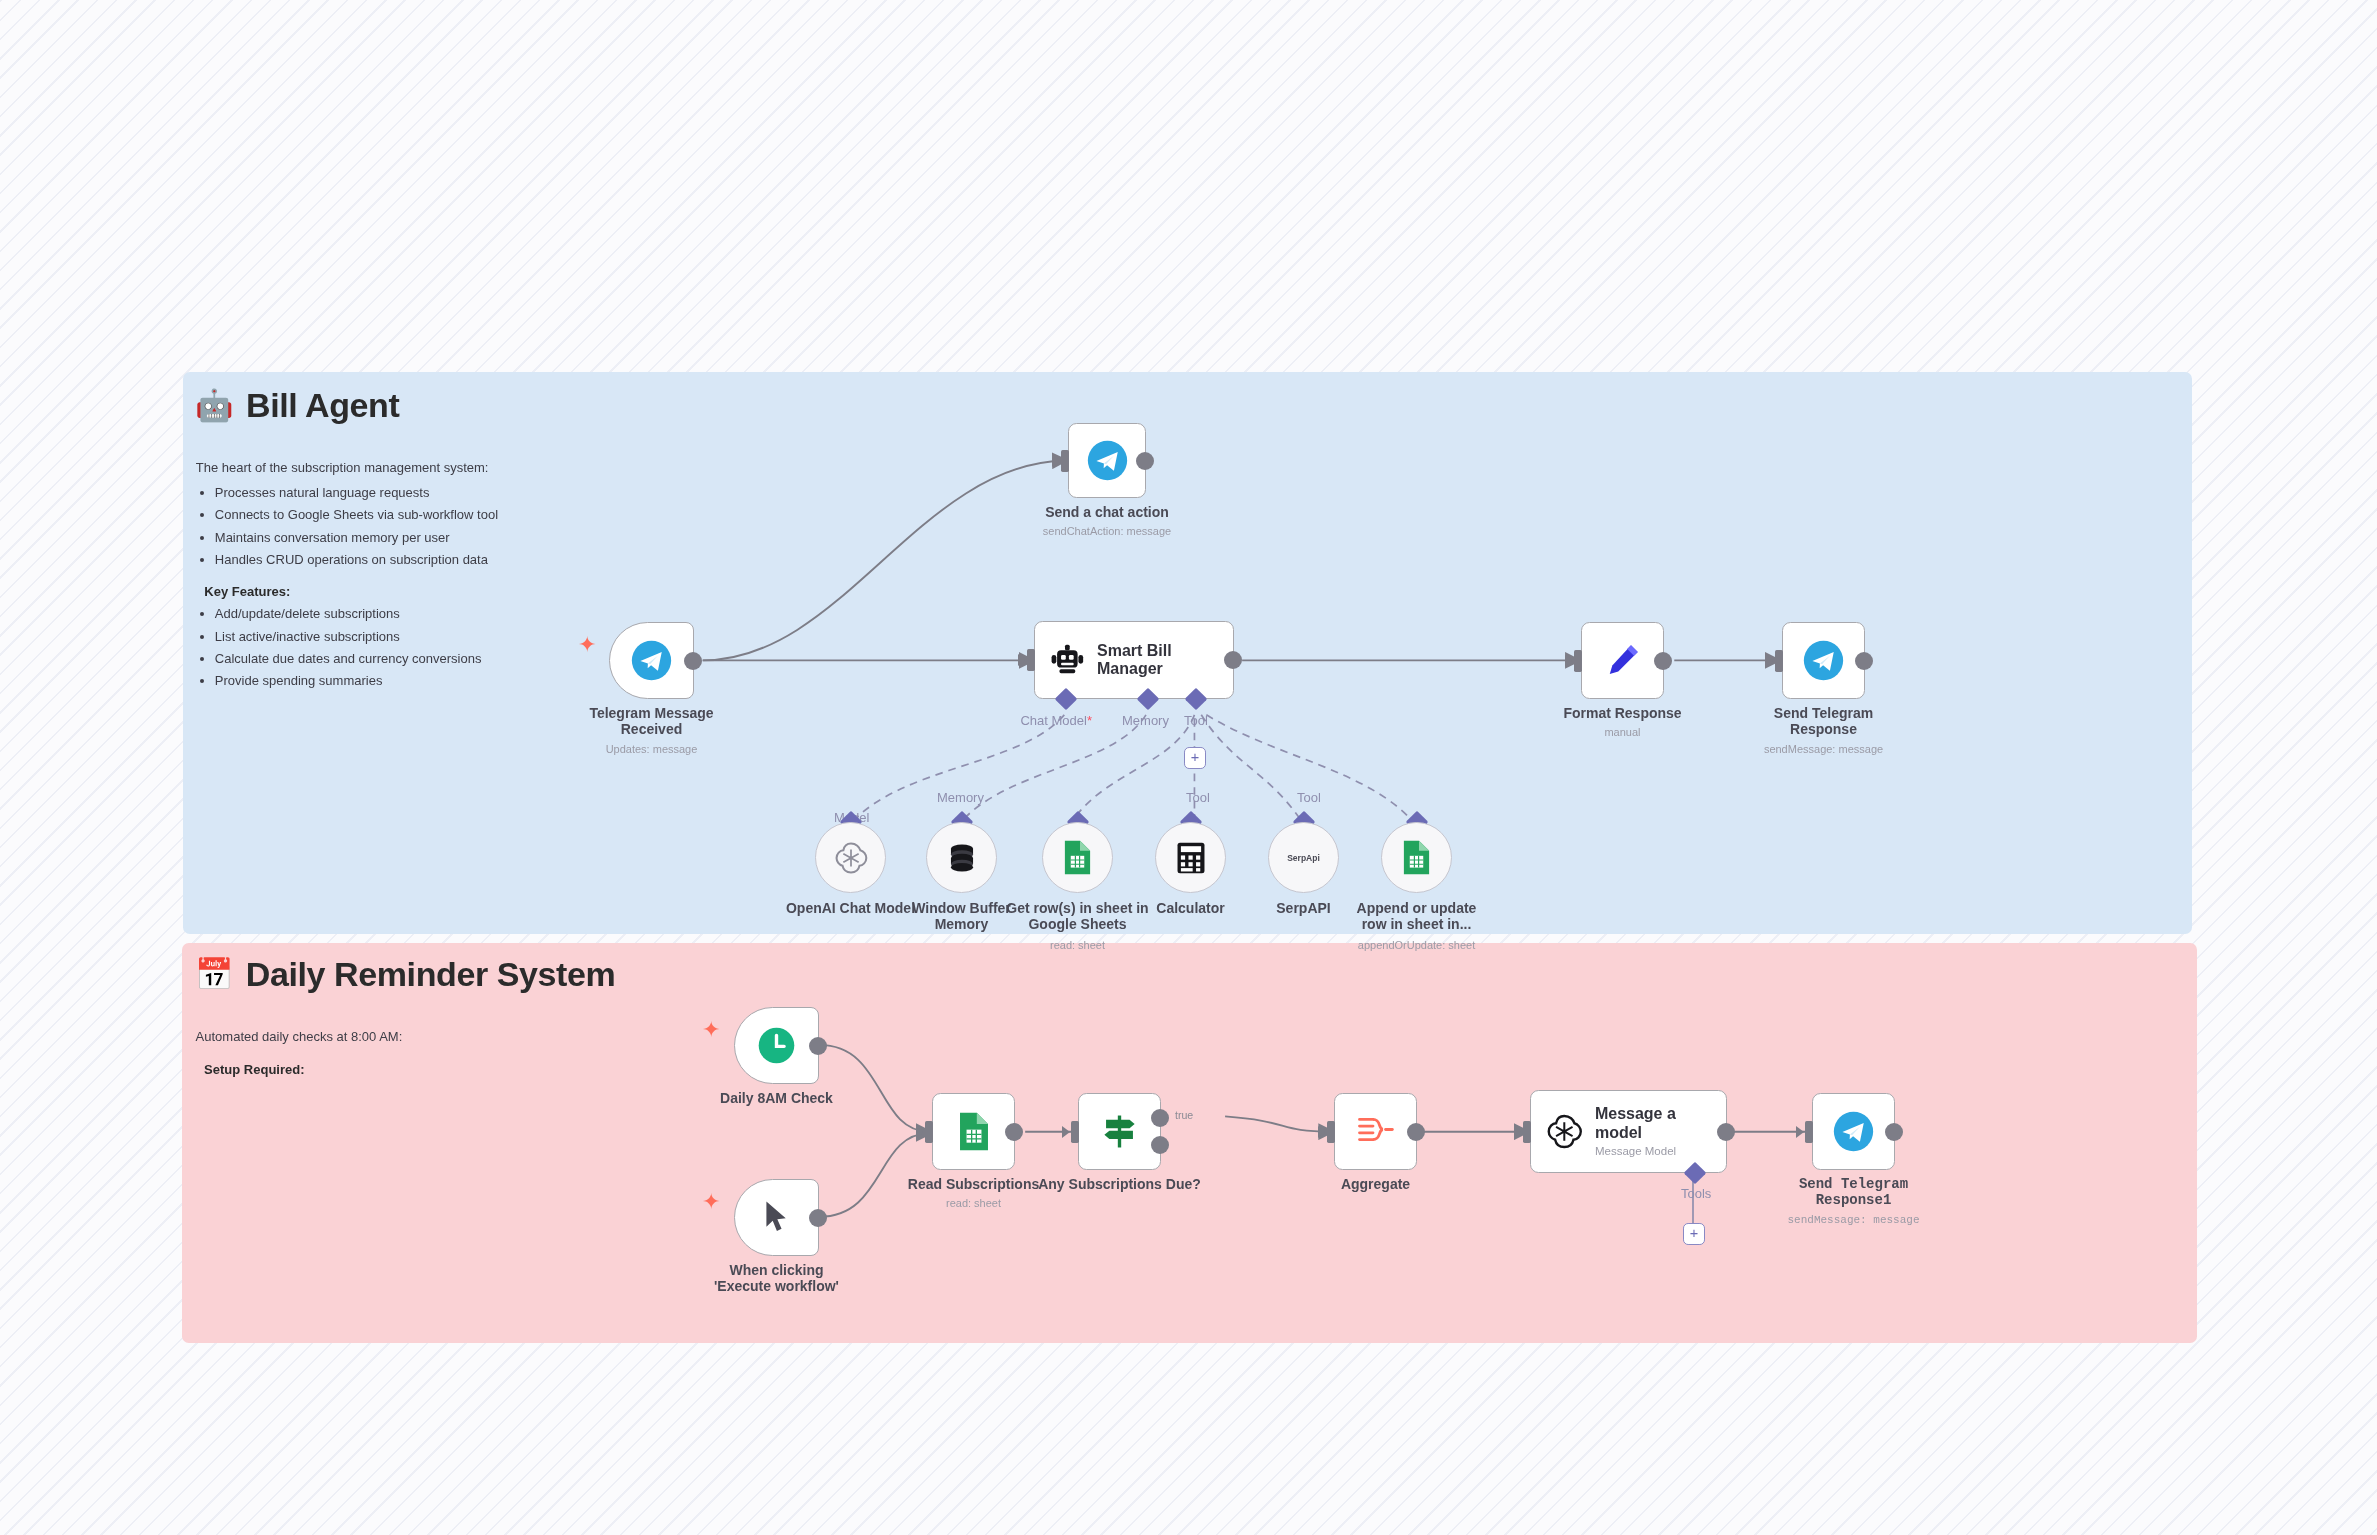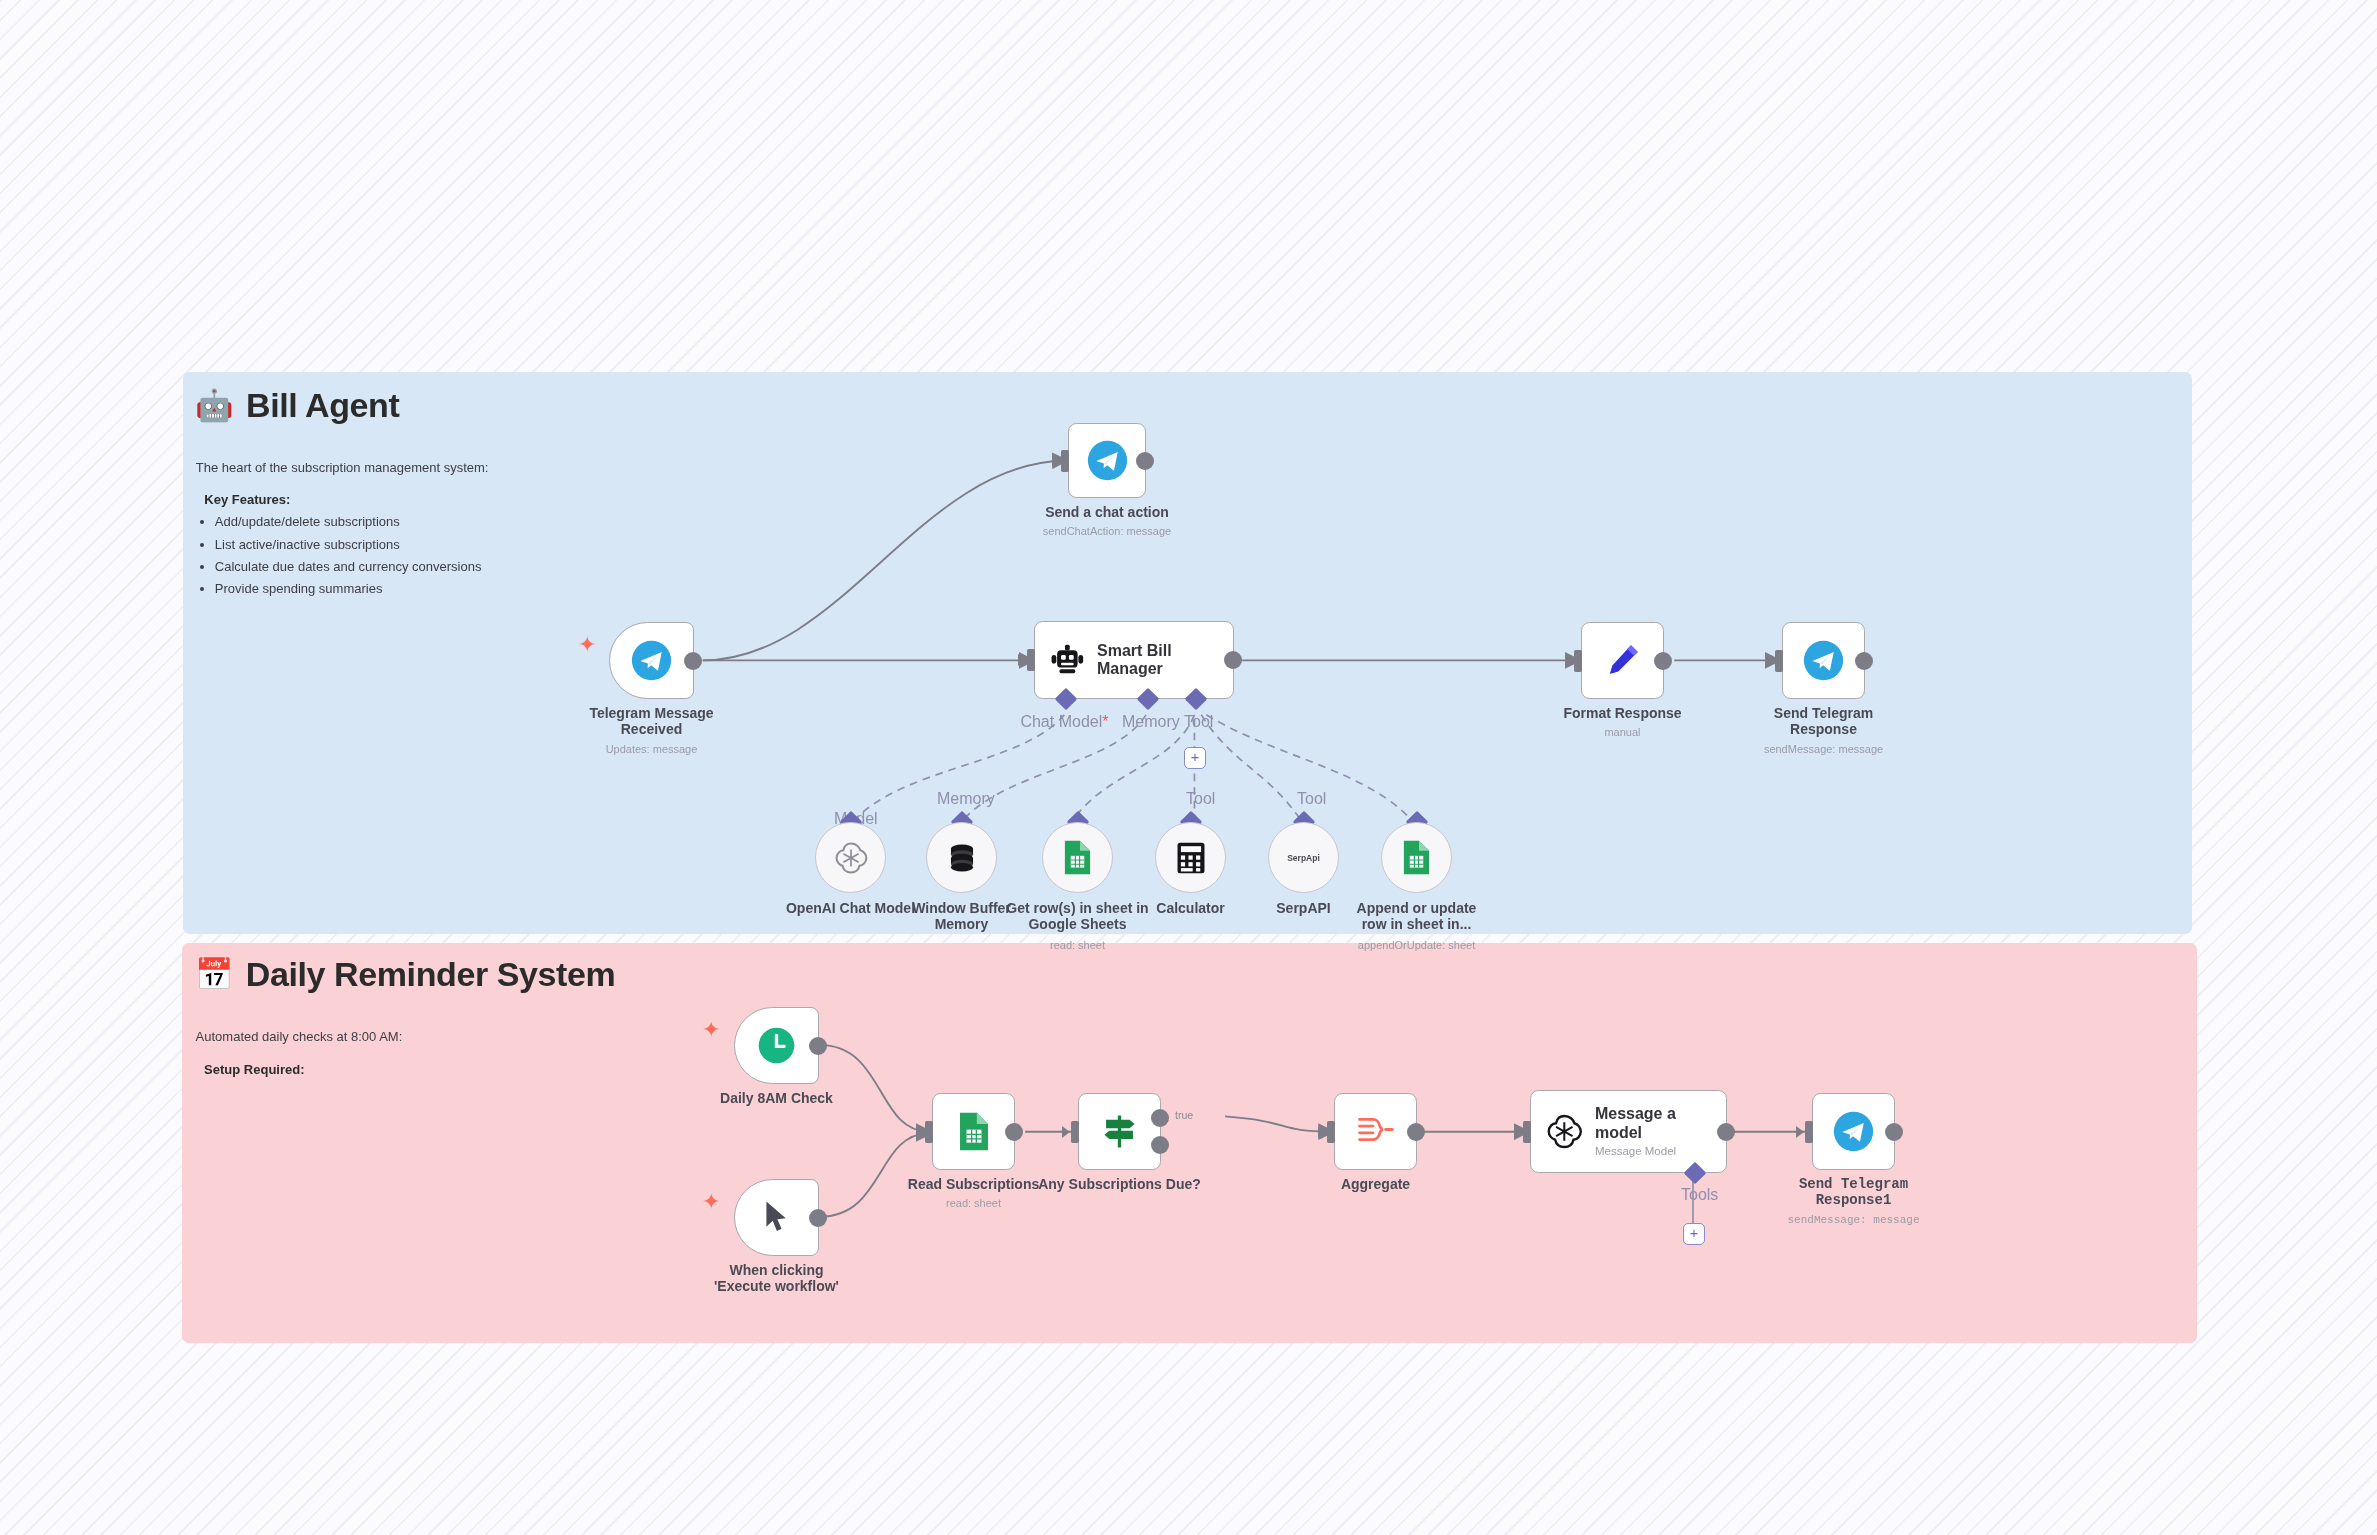--- a/index.html
+++ b/index.html
@@ -58,21 +58,21 @@
   .port-in{position:absolute;left:-7.7px;top:50%;transform:translateY(-50%);
     width:7.7px;height:22px;background:#7d7d87;border-radius:1.7px;}
   .port-in:before{content:"";position:absolute;left:-9.4px;top:50%;transform:translateY(-50%);
     border-left:8.5px solid #7d7d87;border-top:6px solid transparent;border-bottom:6px solid transparent;}
   .port-out{position:absolute;right:-9.4px;top:50%;transform:translateY(-50%);
     width:18px;height:18px;border-radius:50%;background:#7d7d87;}
   .port-out.o1{top:32%;}
   .port-out.o2{top:68%;}
   .diamond{position:absolute;width:16px;height:16px;background:#6b6bb5;
     transform:rotate(45deg);border-radius:1.7px;}
-  .port-lbl{position:absolute;font-size:16px;color:#8f8fae;white-space:nowrap;}
+  .port-lbl{position:absolute;font-size:13px;color:#8f8fae;white-space:nowrap;}
   .req{color:#ff4d5e;}
   .plusbtn{position:absolute;width:22px;height:22px;border:1.4px solid #8989c4;
     border-radius:5.1px;background:#fff;color:#6b6bb5;font-size:14.5px;line-height:19px;
     text-align:center;box-sizing:border-box;}
   .bolt{position:absolute;font-size:22px;color:#ff6d5a;line-height:1;}
 
   .edgelbl{position:absolute;font-size:10.6px;color:#8a8a94;background:transparent;}
   svg.wires{position:absolute;left:0;top:0;width:2377px;height:1536px;pointer-events:none;}
 
   
@@ -84,20 +84,26 @@
 <div id="canvas">
 
   <div class="sticky blue" style="left:183px;top:372px;width:2009px;height:562px;">
     <div style="position:absolute;left:12.8px;top:13.6px;width:442px;">
       <div class="sticky-head">
         <span class="sticky-emoji">🤖</span>
         <span>Bill Agent</span>
       </div>
       <div class="sticky-body">
         <p class="lead">The heart of the subscription management system:</p>
+        <ul>
+          <li>Processes natural language requests</li>
+          <li>Connects to Google Sheets via sub-workflow tool</li>
+          <li>Maintains conversation memory per user</li>
+          <li>Handles CRUD operations on subscription data</li>
+        </ul>
         <div class="sub">Key Features:</div>
         <ul>
           <li>Add/update/delete subscriptions</li>
           <li>List active/inactive subscriptions</li>
           <li>Calculate due dates and currency conversions</li>
           <li>Provide spending summaries</li>
         </ul>
       </div>
     </div>
   </div>

